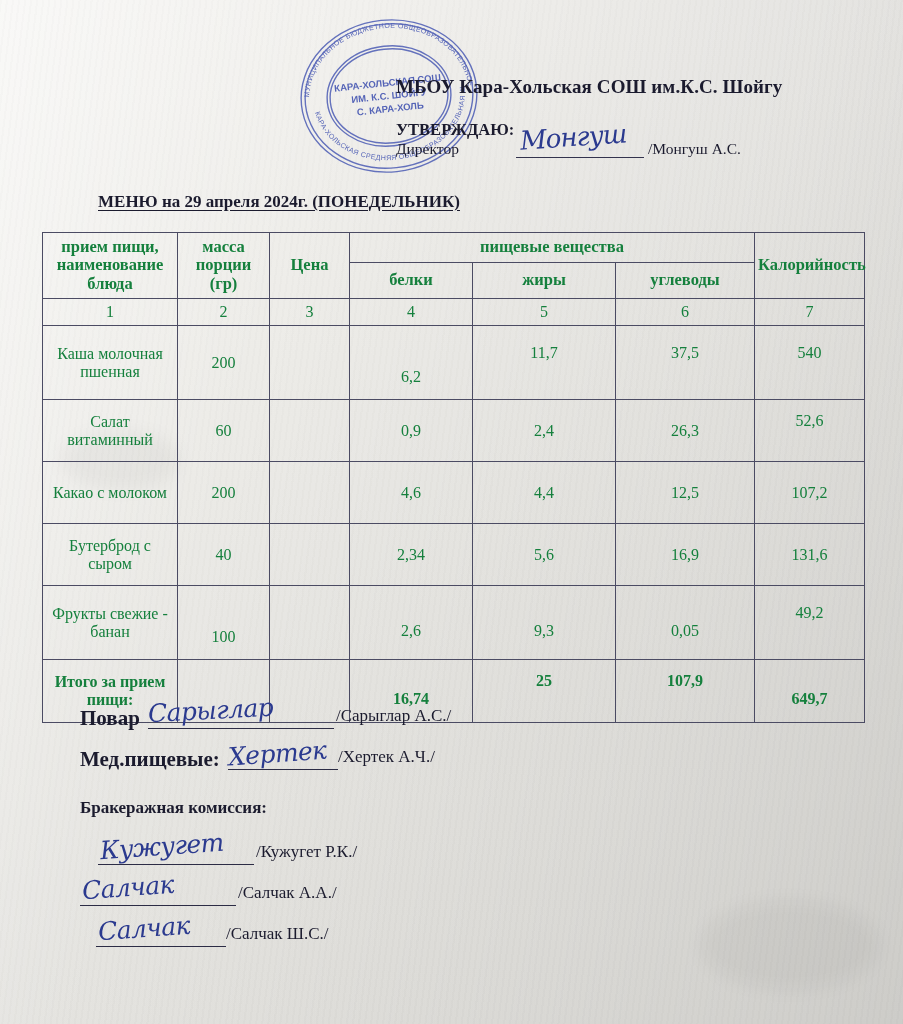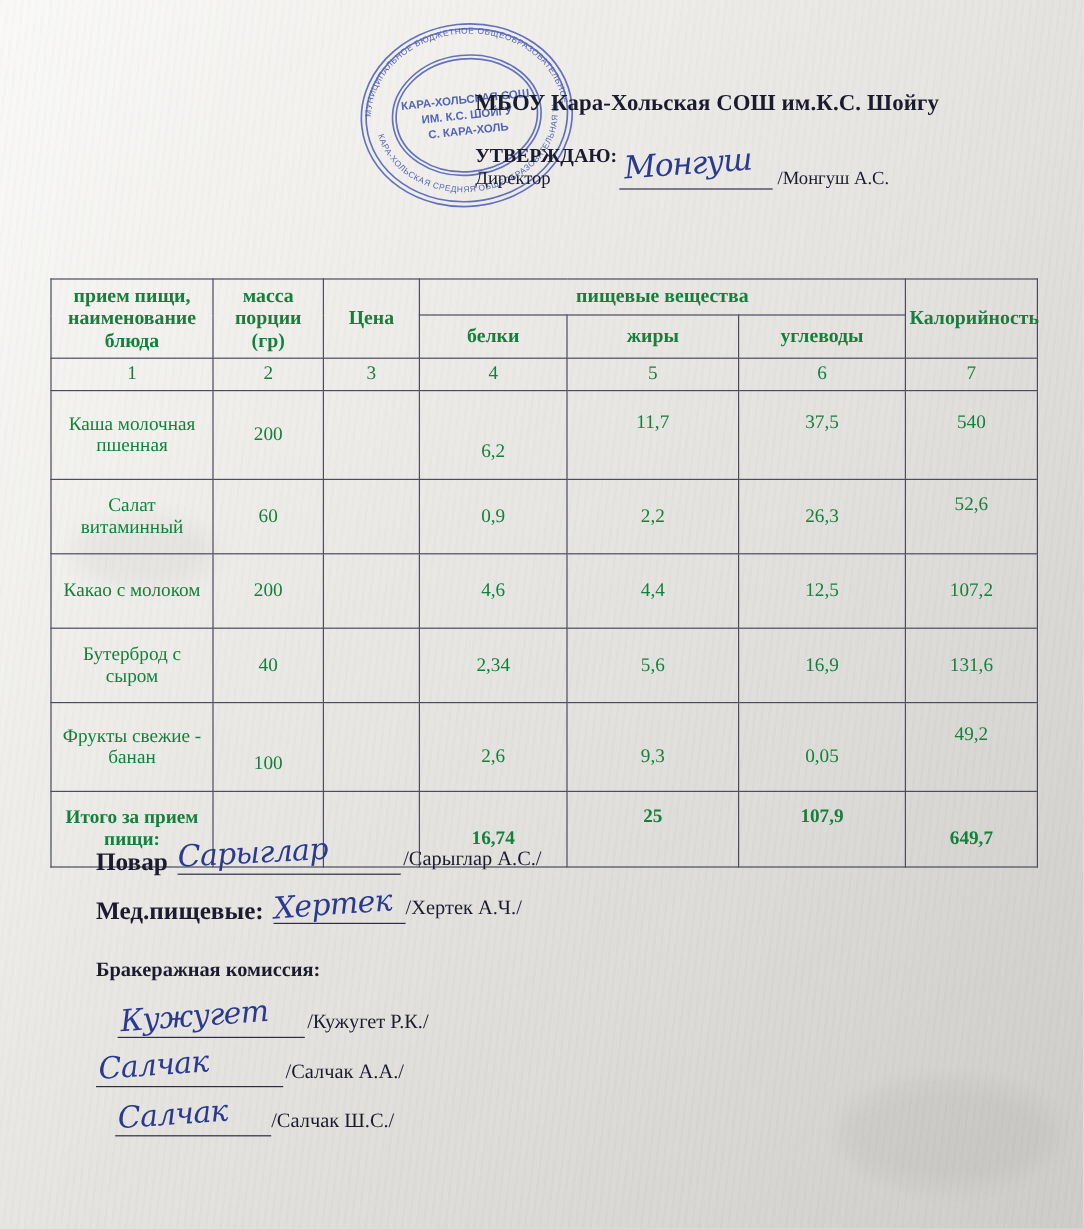--- a/index.html
+++ b/index.html
@@ -230,20 +230,21 @@
     </svg>
   </div>
 
   <div class="school-title">МБОУ Кара-Хольская СОШ им.К.С. Шойгу</div>
   <div class="approve-word">УТВЕРЖДАЮ:</div>
   <div class="director-label">Директор</div>
   <div class="sign-line"></div>
   <div class="sig-director">Монгуш</div>
   <div class="director-name">/Монгуш А.С.</div>
 
+  <div class="menu-title">МЕНЮ на 29 апреля 2024г. (ПОНЕДЕЛЬНИК)</div>
 
   <div class="table-wrap">
     <table class="menu">
       <colgroup>
         <col class="col1">
           <col class="col2">
           <col class="col3">
         <col class="col4">
           <col class="col5">
           <col class="col6">
@@ -280,21 +281,21 @@
           <td><span class="nudge-up">11,7</span></td>
           <td><span class="nudge-up">37,5</span></td>
           <td><span class="nudge-up">540</span></td>
         </tr>
 
         <tr class="r-item">
           <td class="dish">Салат витаминный</td>
           <td>60</td>
           <td></td>
           <td>0,9</td>
-          <td>2,2</td>
+          <td>2,4</td>
           <td>26,3</td>
           <td><span class="nudge-up">52,6</span></td>
         </tr>
 
         <tr class="r-item">
           <td class="dish">Какао с молоком</td>
           <td>200</td>
           <td></td>
           <td>4,6</td>
           <td>4,4</td>

